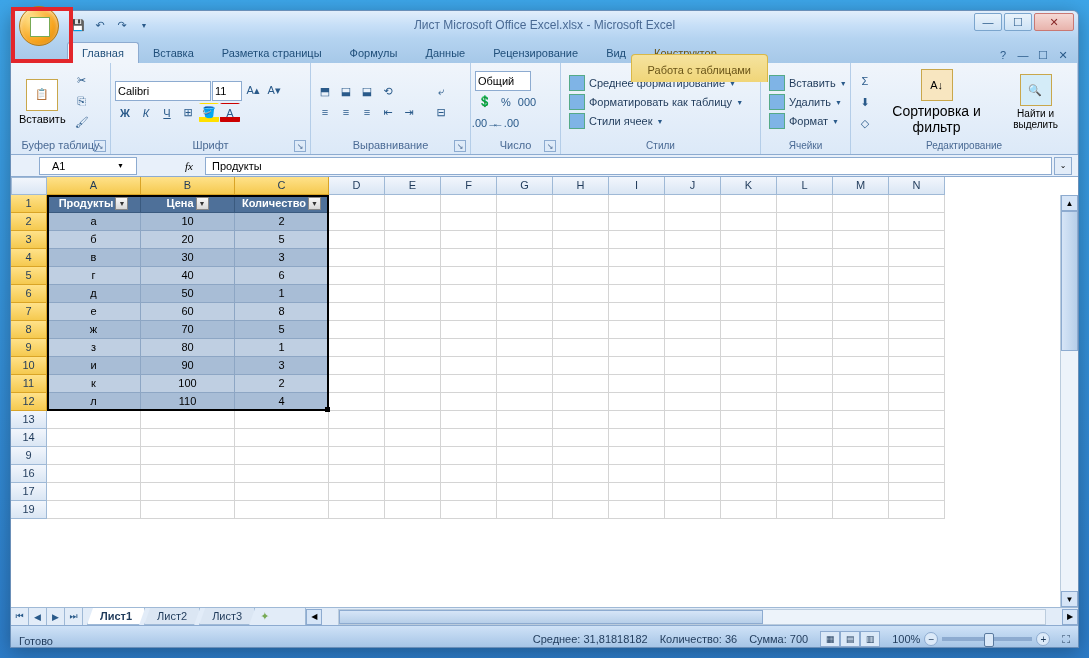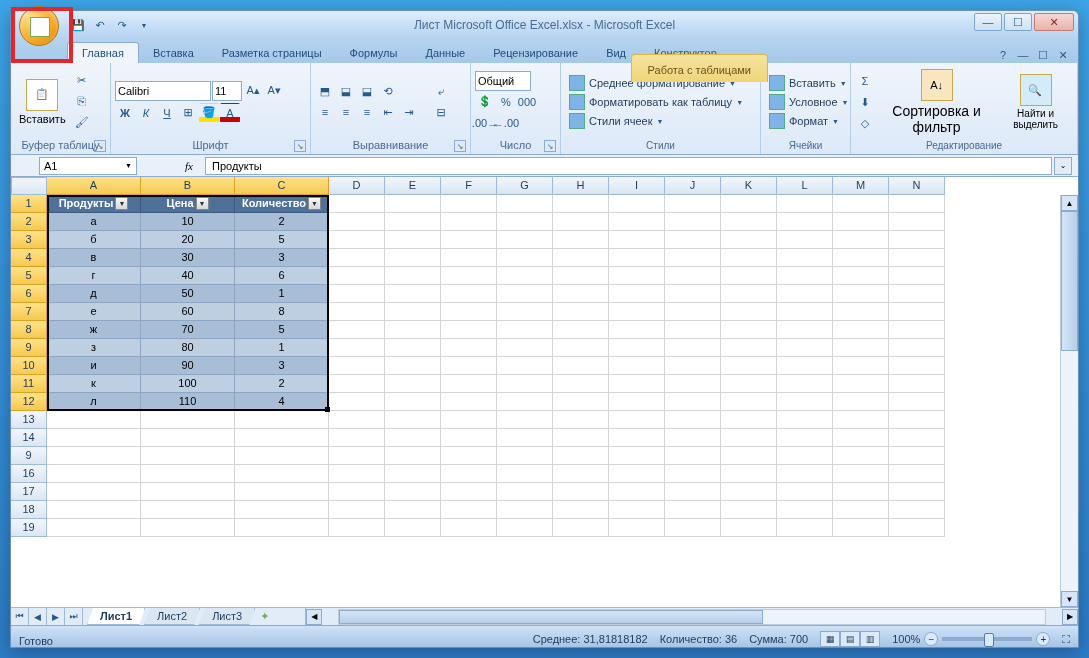--- a/index.html
+++ b/index.html
@@ -38,21 +38,21 @@
 .small-stack { display:flex; flex-direction:column; gap:1px; }
 .small-row { display:flex; gap:1px; align-items:center; }
 .mini-btn { width:20px; height:20px; border:1px solid transparent; display:flex; align-items:center; justify-content:center; font-size:11px; color:#2a5a8a; border-radius:2px; }
 .font-select { height:20px; border:1px solid #8dabd0; background:#fff; padding:0 2px; font-size:11px; }
 .label-btn { display:flex; align-items:center; gap:4px; padding:1px 4px; white-space:nowrap; color:#1f3a5a; }
 .label-btn .icon-sm { width:16px; height:16px; background:#7fb4e6; border:1px solid #5a8; display:inline-block; }
 .label-btn .dd { font-size:7px; color:#2a5a8a; }
 
 
 .formula-row { height:22px; background:#e8f0fa; border-bottom:1px solid #8dabd0; display:flex; align-items:center; }
-.name-box { width:98px; margin-left:28px; height:18px; border:1px solid #8dabd0; background:#fff; display:flex; align-items:center; padding:0 4px; font-size:11px; }
+.name-box { width:98px; margin-left:28px; height:18px; border:1px solid #8dabd0; background:#fff; display:flex; align-items:center; padding:0 12px; font-size:11px; }
 .name-box .dd { margin-left:auto; font-size:7px; }
 .fb-btns { display:flex; gap:16px; padding:0 6px; }
 .fb-btns span { width:20px; display:flex; align-items:center; justify-content:center; font-style:italic; font-family:serif; }
 .formula-input { flex:1; height:18px; border:1px solid #8dabd0; background:#fff; padding:0 6px; font-size:11px; display:flex; align-items:center; }
 .fb-expand { width:18px; height:18px; border:1px solid #8dabd0; background:#e2ecf8; margin:0 6px 0 2px; display:flex; align-items:center; justify-content:center; font-size:8px; }
 
 
 .grid-area { flex:1; display:flex; flex-direction:column; background:#fff; overflow:hidden; position:relative; }
 .col-headers { display:flex; height:18px; }
 .corner { width:36px; background:linear-gradient(to bottom,#f2f6fc,#dae6f4); border:1px solid #9fb9d6; }
@@ -251,21 +251,21 @@
     <div class="group" style="width:90px;">
       <div class="group-body">
         <div class="small-stack">
           <div class="label-btn">
               <span class="icon-sm"></span>
               <span>Вставить</span>
               <span class="dd">▼</span>
             </div>
           <div class="label-btn">
               <span class="icon-sm"></span>
-              <span>Условное</span>
+              <span>Удалить</span>
               <span class="dd">▼</span>
             </div>
           <div class="label-btn">
               <span class="icon-sm"></span>
               <span>Формат</span>
               <span class="dd">▼</span>
             </div>
         </div>
       </div>
       <div class="group-label">Ячейки</div>
@@ -617,37 +617,20 @@
           <div class="cell"></div>
           <div class="cell"></div>
           <div class="cell"></div>
           <div class="cell"></div>
           <div class="cell"></div>
           <div class="cell"></div>
           <div class="cell"></div>
           <div class="cell"></div>
         </div>
         <div class="row">
-          <div class="row-h">18</div>
-          <div class="cell wide"></div>
-          <div class="cell wide"></div>
-          <div class="cell wide"></div>
-          <div class="cell"></div>
-          <div class="cell"></div>
-          <div class="cell"></div>
-          <div class="cell"></div>
-          <div class="cell"></div>
-          <div class="cell"></div>
-          <div class="cell"></div>
-          <div class="cell"></div>
-          <div class="cell"></div>
-          <div class="cell"></div>
-          <div class="cell"></div>
-        </div>
-        <div class="row">
           <div class="row-h">19</div>
           <div class="cell wide"></div>
           <div class="cell wide"></div>
           <div class="cell wide"></div>
           <div class="cell"></div>
           <div class="cell"></div>
           <div class="cell"></div>
           <div class="cell"></div>
           <div class="cell"></div>
           <div class="cell"></div>

